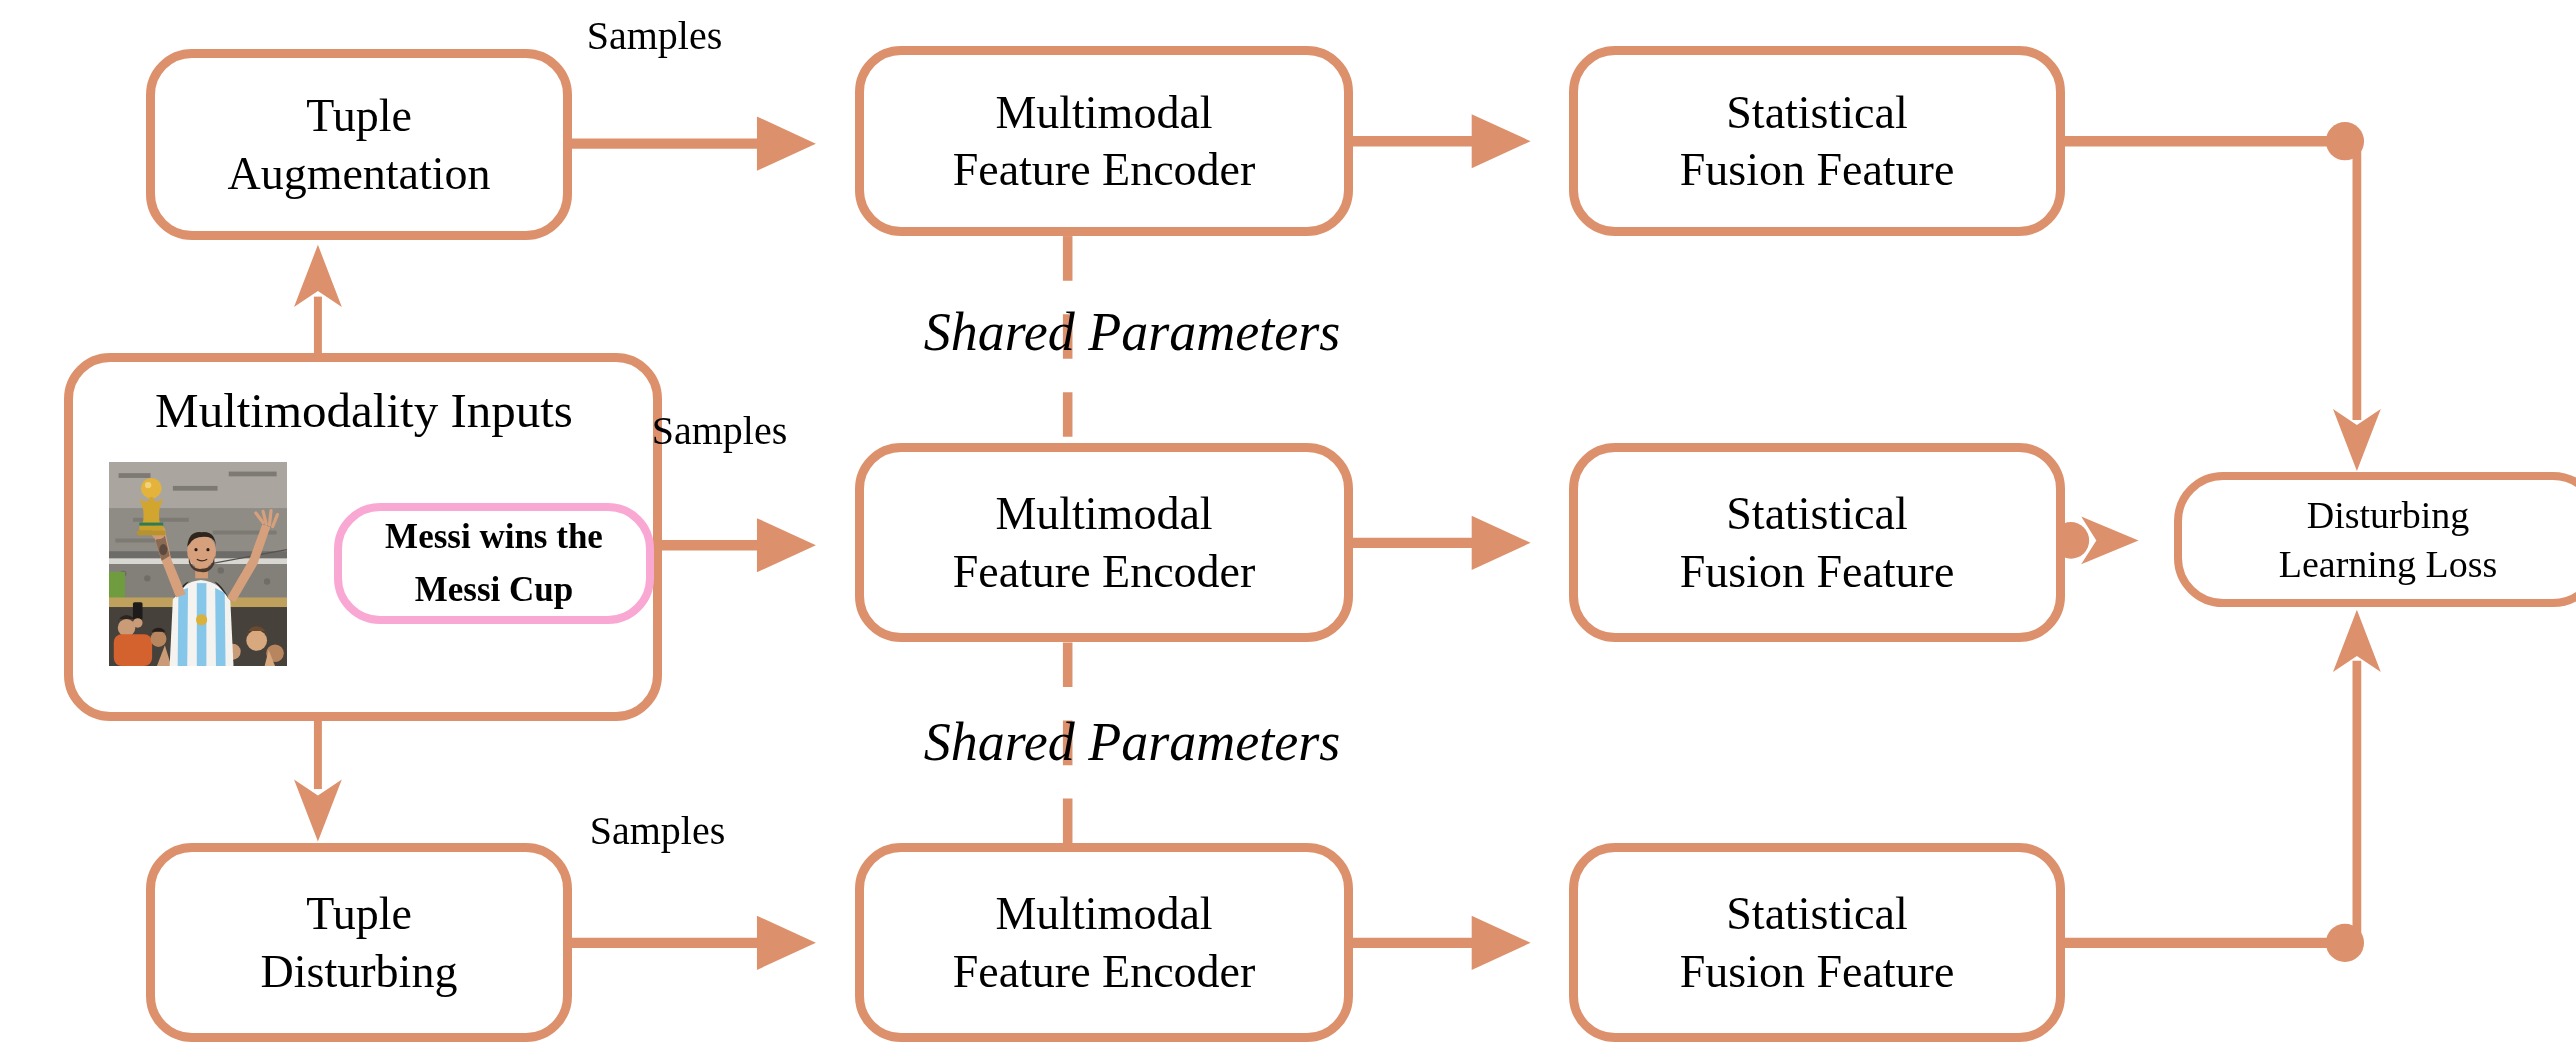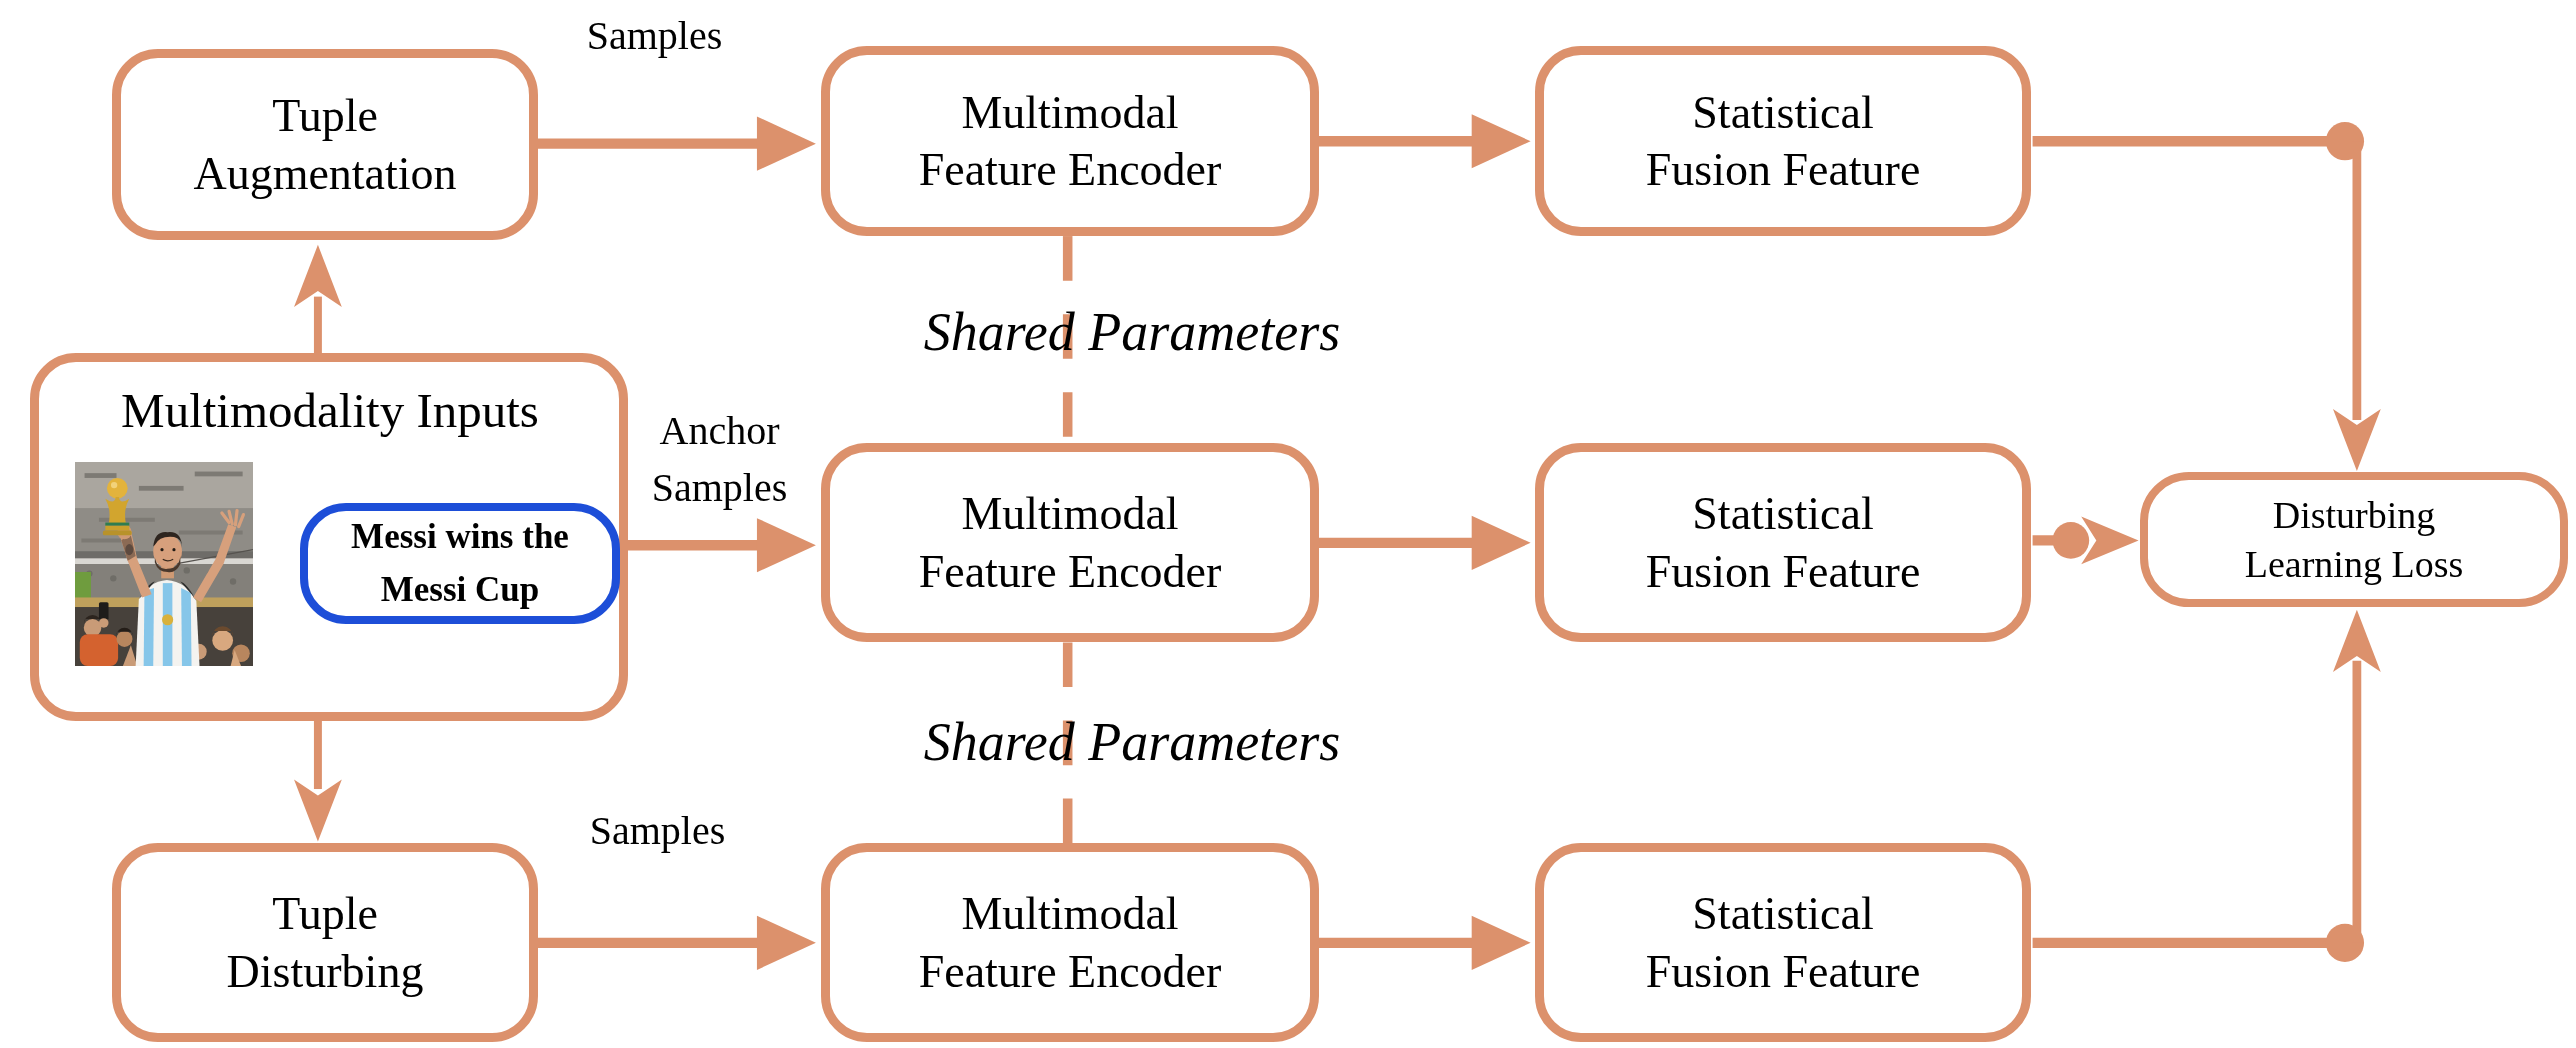--- a/index.html
+++ b/index.html
@@ -5,38 +5,38 @@
   html,body{margin:0;padding:0;background:#ffffff;}
   #canvas{
     position:relative;width:2576px;height:1049px;background:#ffffff;
     font-family:"Liberation Serif", serif;color:#000;overflow:hidden;
   }
   svg.layer{position:absolute;left:0;top:0;width:2576px;height:1049px;}
   .node{
     position:absolute;box-sizing:border-box;background:#fff;
     border:9.6px solid #DC916C;border-radius:46px;
     display:flex;flex-direction:column;align-items:center;justify-content:center;
-    text-align:center;font-size:46px;line-height:1.24;
+    text-align:center;font-size:46px;line-height:1.24;margin-left:34px;
   }
   .node .nline{white-space:nowrap;}
   .box-ta{left:112px;top:49px;width:426px;height:191px;}
   .box-td{left:112px;top:843px;width:426px;height:199px;}
   .box-mi{left:30px;top:353px;width:598px;height:368px;display:block;}
   .enc0{left:821px;top:46px;width:498px;height:190px;}
   .enc1{left:821px;top:443px;width:498px;height:199px;}
   .enc2{left:821px;top:843px;width:498px;height:199px;}
   .fus0{left:1535px;top:46px;width:496px;height:190px;}
   .fus1{left:1535px;top:443px;width:496px;height:199px;}
   .fus2{left:1535px;top:843px;width:496px;height:199px;}
   .box-loss{left:2140px;top:472px;width:428px;height:135px;border-width:8.8px;border-radius:49px;font-size:38px;line-height:1.28;}
   .mi-title{position:absolute;left:1px;top:19px;width:100%;text-align:center;font-size:49px;}
   .photo{position:absolute;left:36px;top:100px;width:178px;height:204px;}
   .bubble{
     position:absolute;left:261px;top:141px;width:320px;height:121px;box-sizing:border-box;
-    border:8px solid #1d4ed8;border-radius:46px;background:#fff;
+    border:8px solid #f9a8d4;border-radius:46px;background:#fff;
     display:flex;flex-direction:column;align-items:center;justify-content:center;
     font-weight:bold;font-size:35px;line-height:1.5;text-align:center;
   }
   .elabel{position:absolute;text-align:center;font-size:40px;line-height:57px;}
   .lab-pos{left:551px;top:7.2px;width:207px;}
   .lab-anchor{left:600px;top:402px;width:239px;}
   .lab-neg{left:554px;top:802px;width:207px;}
   .splabel{position:absolute;text-align:center;font-style:italic;font-size:54px;width:558px;white-space:nowrap;}
   .lab-sp1{left:853px;top:301px;}
   .lab-sp2{left:853px;top:711px;}
@@ -242,21 +242,20 @@
 
   <div class="node box-loss">
     <div class="nline">Disturbing</div>
     <div class="nline">Learning Loss</div>
   </div>
 
   <div class="elabel lab-pos">
     <div>Samples</div>
   </div>
   <div class="elabel lab-anchor">
-    <div>Anchor</div>
     <div>Samples</div>
   </div>
   <div class="elabel lab-neg">
     <div>Samples</div>
   </div>
   <div class="splabel lab-sp1">Shared Parameters</div>
   <div class="splabel lab-sp2">Shared Parameters</div>
 
 </div>
 

